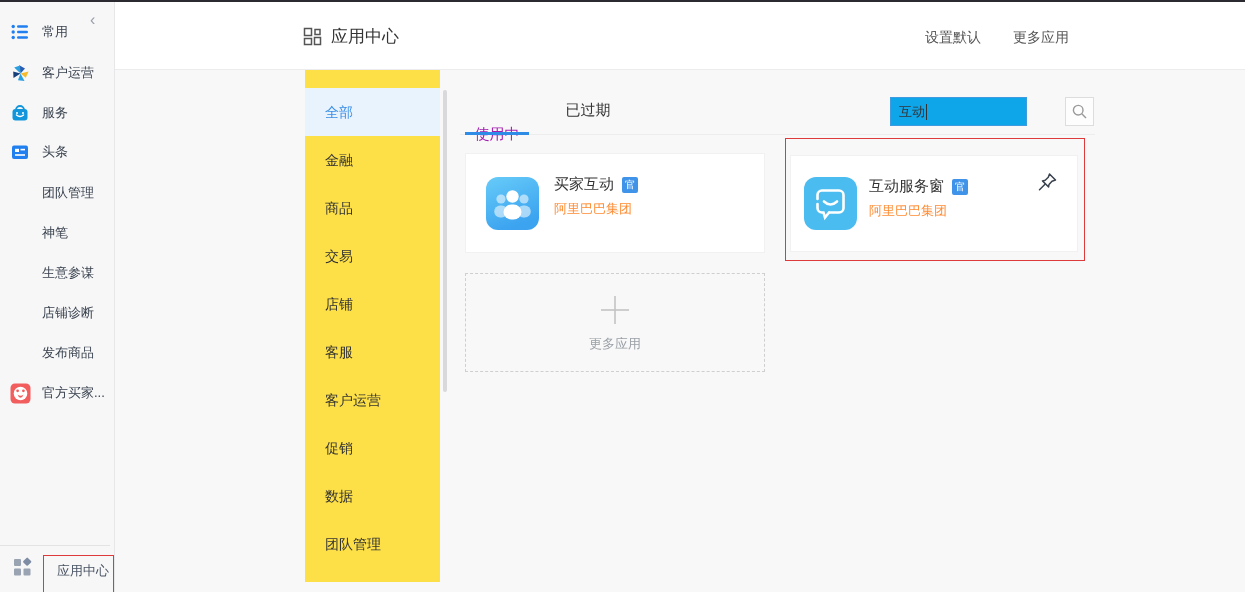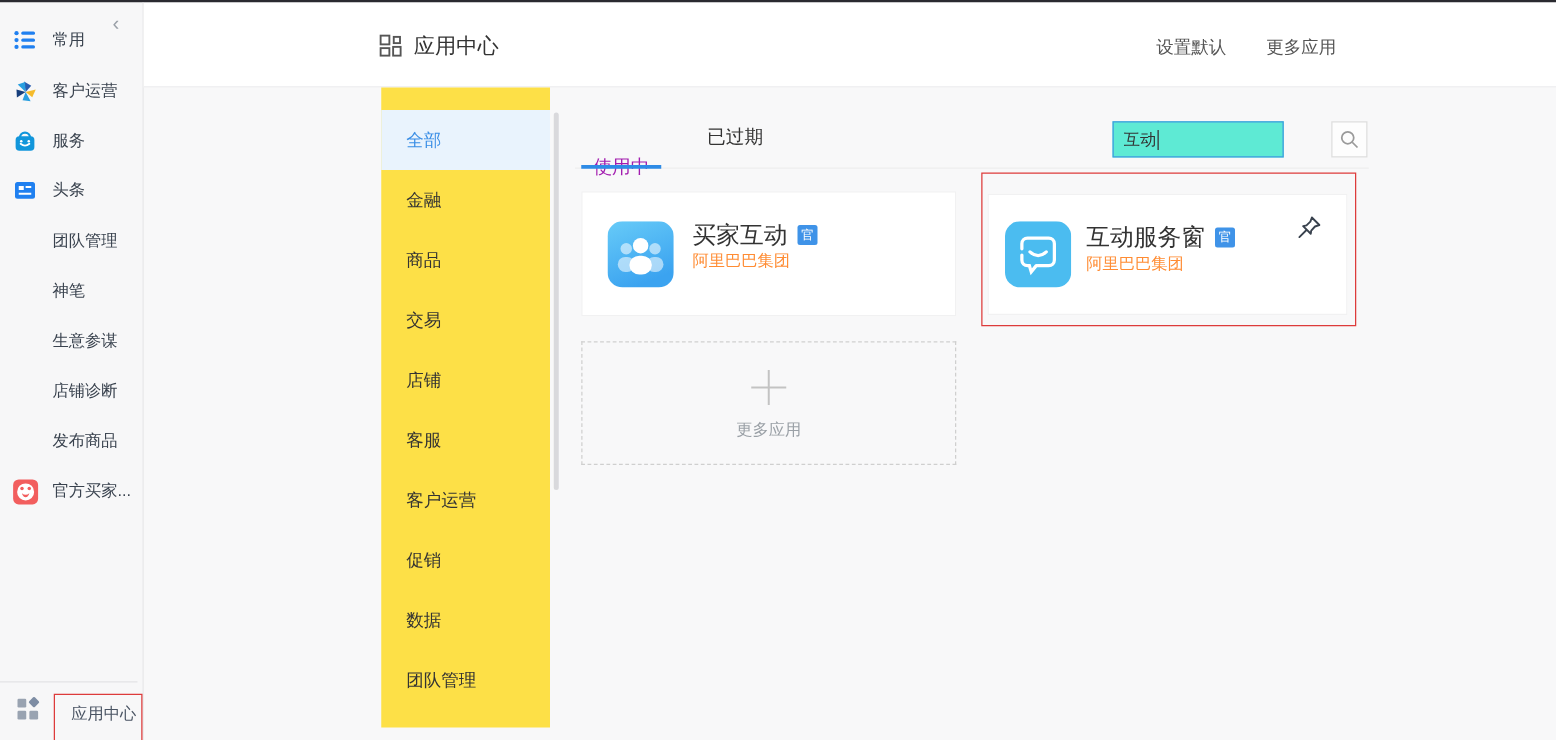--- a/index.html
+++ b/index.html
@@ -27,33 +27,33 @@
   #catpanel{left:305px;top:70px;width:135px;height:512px;background:#fde047;padding-top:18px;}
   .cat-row{width:135px;height:48px;line-height:48px;padding-left:20px;font-size:14px;color:#333;cursor:pointer;}
   .cat-row.sel{background:#e9f3fd;color:#3a8ee6;}
   #cat-scrollbar{left:443px;top:90px;width:4px;height:302px;background:#d9d9dc;border-radius:2px;}
   
   #tabsrow{left:460px;top:90px;width:635px;height:45px;border-bottom:1px solid #ededee;}
   .tab{position:absolute;top:8px;height:34px;font-size:15px;line-height:24px;cursor:pointer;color:#333;text-align:center;}
   .tab.active{color:#a21caf;margin-top:24px;}
   #tab-underline{left:5px;top:42px;width:64px;height:3px;background:#2e8be6;}
   
-  #searchbox{left:890px;top:97px;width:137px;height:29px;background:#5eead4;border:1px solid #3f9be0;display:flex;align-items:center;padding-left:8px;}
+  #searchbox{left:890px;top:97px;width:137px;height:29px;background:#0ea5e9;border:1px solid #3f9be0;display:flex;align-items:center;padding-left:8px;}
   #searchbox .val{font-size:13px;color:#333;}
   #caret{width:1px;height:16px;background:#333;margin-left:1px;}
   #searchbtn{left:1065px;top:97px;width:29px;height:29px;background:#fdfdfd;border:1px solid #ddd;display:flex;align-items:center;justify-content:center;cursor:pointer;}
   
   .appcard{background:#fff;border:1px solid #f1f1f2;}
   #card1{left:465px;top:153px;width:300px;height:100px;}
   #card2{left:790px;top:155px;width:288px;height:97px;}
   .appicon{position:absolute;left:20px;top:23px;width:53px;height:53px;}
   #card2 .appicon{left:13px;top:21px;}
   .appname-row{position:absolute;left:88px;top:21px;display:flex;align-items:center;gap:8px;}
   #card2 .appname-row{left:78px;}
-  .appname{font-size:19px;color:#333;}
+  .appname{font-size:15px;color:#333;}
   .badge{width:16px;height:16px;background:#3f93e8;border-radius:2px;color:#fff;font-size:10px;display:flex;align-items:center;justify-content:center;}
   .provider{position:absolute;left:88px;top:46px;font-size:13px;color:#ff8c33;}
   #card2 .provider{left:78px;}
   #pinbtn{position:absolute;left:245px;top:15px;width:22px;height:22px;cursor:pointer;}
   #redbox2{left:785px;top:138px;width:300px;height:123px;border:1px solid #dd3b3b;}
   
   #morebox{left:465px;top:273px;width:300px;height:99px;border:1px dashed #cfcfcf;display:flex;flex-direction:column;align-items:center;justify-content:center;gap:8px;cursor:pointer;}
   #morebox .plus{width:34px;height:34px;}
   #morebox .lb{font-size:13px;color:#9aa0a6;}
   svg{display:block;}

